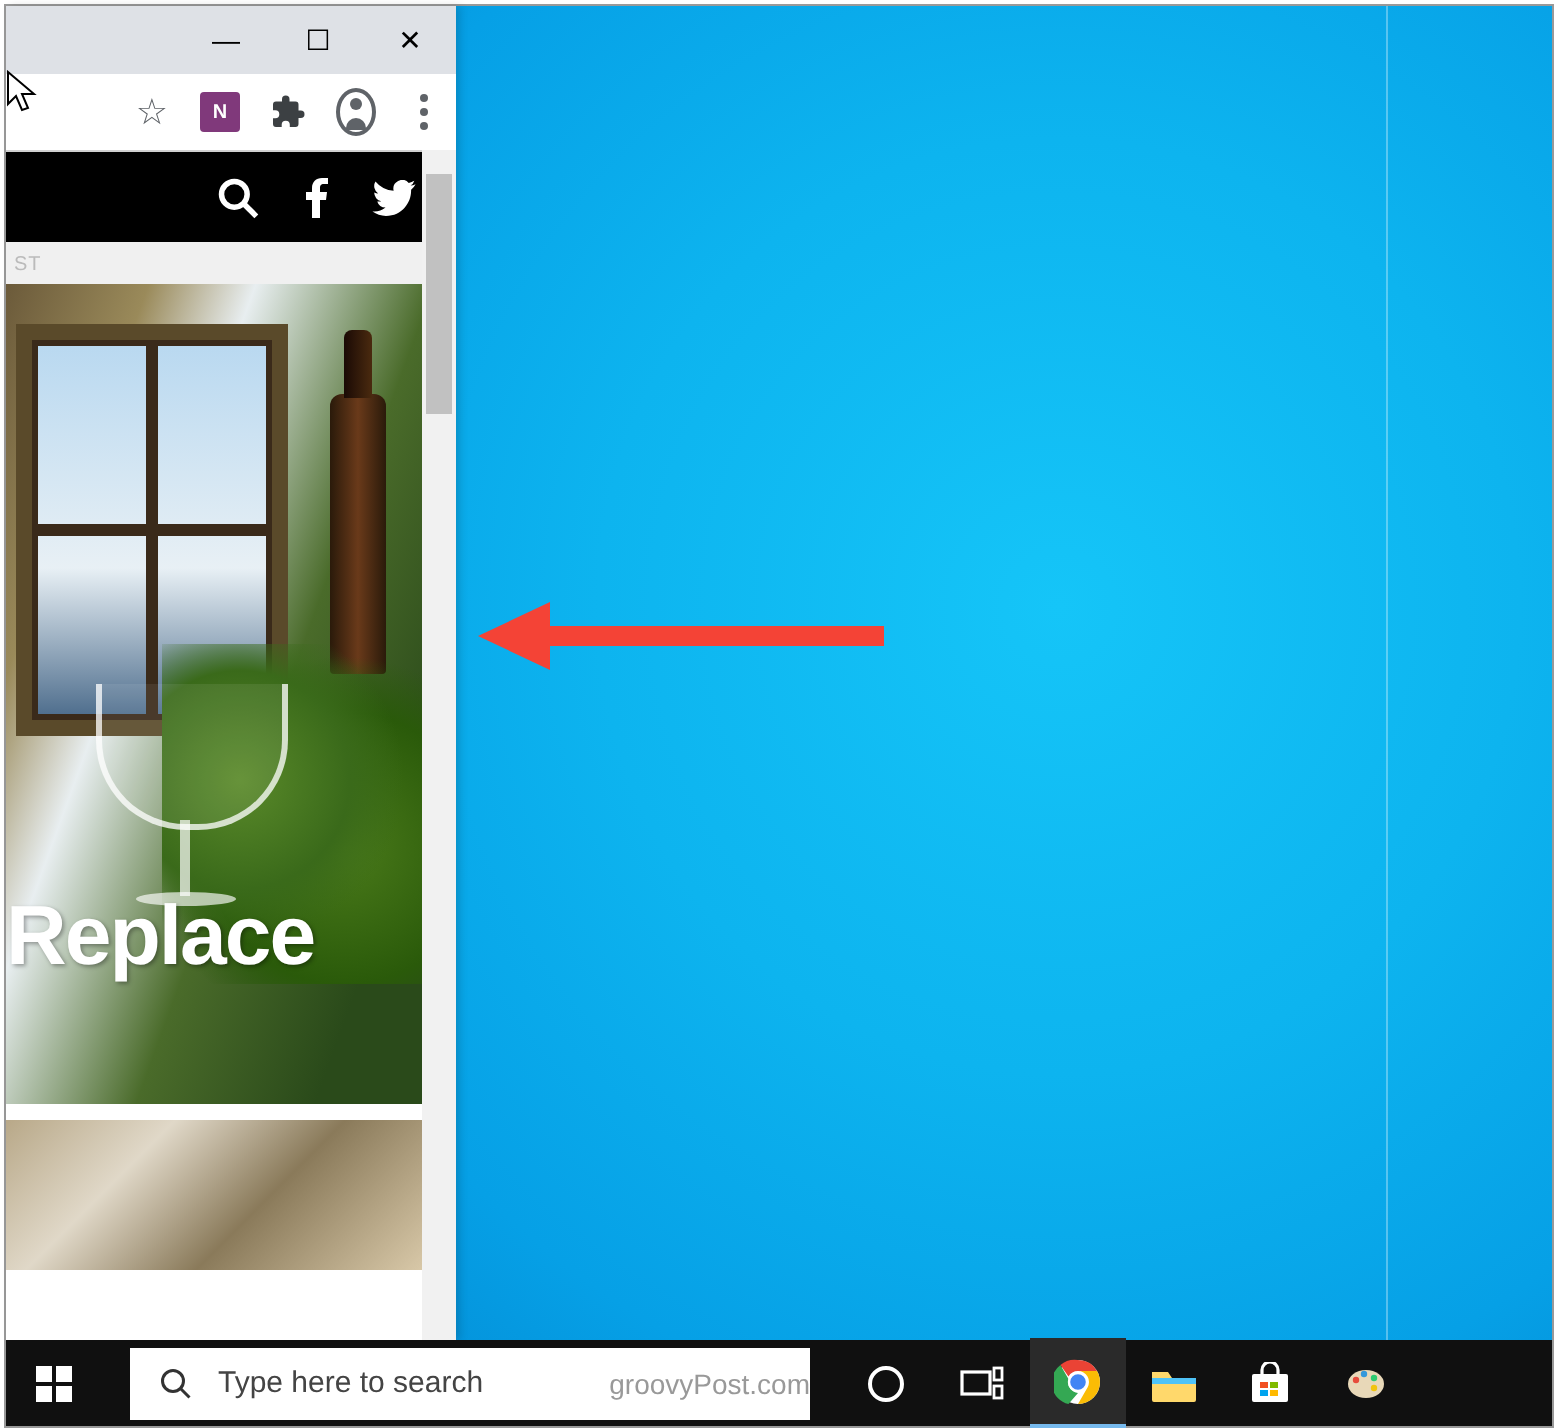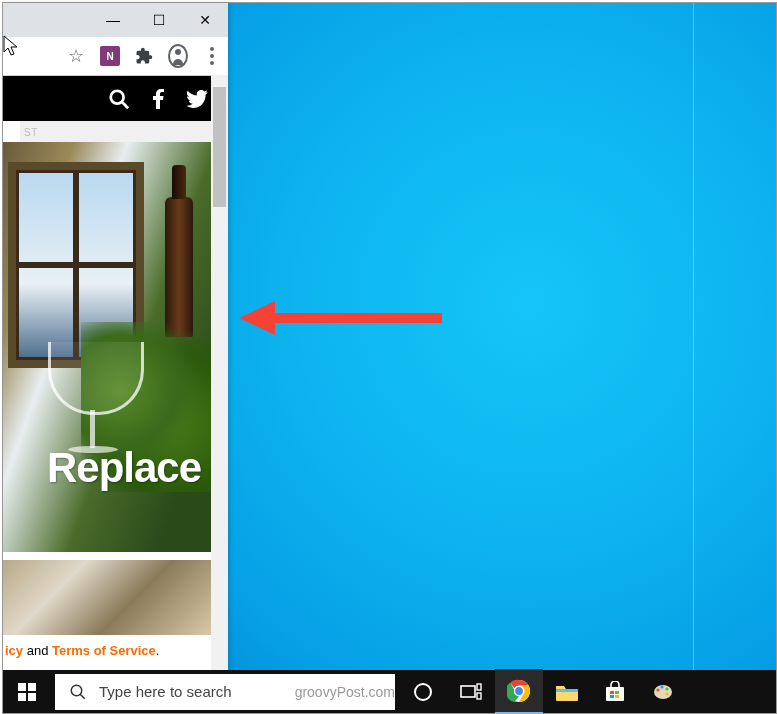--- a/index.html
+++ b/index.html
@@ -11,49 +11,49 @@
   .tb-icon{width:20px;height:20px;display:flex;align-items:center;justify-content:center;color:#5f6368;}
   .star{font-size:18px;color:#5f6368;}
   .onenote{width:20px;height:20px;background:#80397b;color:#fff;font-size:10px;font-weight:bold;display:flex;align-items:center;justify-content:center;border-radius:2px;}
   .puzzle{font-size:16px;}
   .avatar{width:20px;height:20px;border:2px solid #5f6368;border-radius:50%;position:relative;}
   .avatar::before{content:"";position:absolute;top:3px;left:5px;width:6px;height:6px;border-radius:50%;background:#5f6368;}
   .avatar::after{content:"";position:absolute;bottom:1px;left:3px;width:10px;height:6px;border-radius:6px 6px 0 0;background:#5f6368;}
   .menu3{display:flex;flex-direction:column;gap:3px;}
   .menu3 span{width:4px;height:4px;background:#5f6368;border-radius:50%;}
   .blackbar{height:45px;background:#000;display:flex;justify-content:flex-end;align-items:center;gap:22px;padding-right:20px;color:#fff;}
-  .greybar{height:22px;background:#f0f0f0;color:#bbb;font-size:10px;display:flex;align-items:center;padding-left:4px;letter-spacing:.5px;margin-left:17px;}
+  .greybar{height:22px;background:#f0f0f0;color:#bbb;font-size:10px;display:flex;align-items:center;padding-left:4px;letter-spacing:.5px;}
   .scrollbar-v{position:absolute;right:0;top:72px;bottom:0;width:17px;background:#f1f1f1;}
   .scrollbar-v .thumb{position:absolute;top:12px;left:2px;right:2px;height:120px;background:#c1c1c1;}
   .cursor{position:absolute;left:0;top:32px;z-index:50;}
   .content{position:absolute;left:0;right:17px;top:139px;bottom:0;overflow:hidden;}
   .hero{position:relative;width:100%;height:410px;background:linear-gradient(110deg,#6b5a3a 0%,#9a8a5a 20%,#e8eef0 35%,#4a6b2a 60%,#2a4a1a 85%);}
   .window-pane{position:absolute;left:5px;top:20px;width:120px;height:190px;background:linear-gradient(180deg,#b8d8f0 0%,#e8f0f5 60%,#4a6a8a 100%);border:8px solid #5a4a2a;box-shadow:inset 0 0 0 3px #3a2a1a;}
   .window-pane::before{content:"";position:absolute;left:50%;top:0;bottom:0;width:6px;background:#3a2a1a;transform:translateX(-50%);}
   .window-pane::after{content:"";position:absolute;top:50%;left:0;right:0;height:6px;background:#3a2a1a;transform:translateY(-50%);}
   .bottle{position:absolute;right:18px;top:55px;width:28px;height:140px;background:linear-gradient(90deg,#2a1a0a,#6a3a1a,#2a1a0a);border-radius:6px 6px 2px 2px;}
   .bottle::before{content:"";position:absolute;top:-32px;left:7px;width:14px;height:34px;background:linear-gradient(90deg,#1a0a05,#4a2a0f);border-radius:4px 4px 0 0;}
   .glass{position:absolute;left:45px;top:200px;width:90px;height:120px;}
   .bowl{position:absolute;top:0;left:0;width:90px;height:70px;border:3px solid rgba(255,255,255,.75);border-top:none;border-radius:0 0 45px 45px;background:rgba(255,255,255,.08);}
   .stem{position:absolute;top:68px;left:42px;width:5px;height:38px;background:rgba(255,255,255,.7);}
   .base{position:absolute;top:104px;left:20px;width:50px;height:7px;background:rgba(255,255,255,.65);border-radius:50%;}
   .plants{position:absolute;right:0;bottom:60px;width:130px;height:170px;background:radial-gradient(circle at 30% 40%,#5a8a2a 0%,#3a6a1a 40%,transparent 60%),radial-gradient(circle at 70% 60%,#4a7a1a 0%,#2a5a0a 50%,transparent 70%);}
-  .headline{position:absolute;left:0;bottom:60px;color:#fff;font-weight:900;font-size:42px;letter-spacing:-1px;text-shadow:1px 1px 2px rgba(0,0,0,.35);padding-left:44px;}
+  .headline{position:absolute;left:0;bottom:60px;color:#fff;font-weight:900;font-size:42px;letter-spacing:-1px;text-shadow:1px 1px 2px rgba(0,0,0,.35);}
   .thumbs{display:flex;height:75px;margin-top:8px;}
   .thumb-img{flex:1;background:linear-gradient(135deg,#b8a888 0%,#e0d8c8 30%,#8a7a5a 60%,#d8c8a8 100%);}
   .legal{padding:8px 2px;font-size:13px;color:#000;}
   .legal .orange{color:#ff6a00;font-weight:600;}
   .desktop{position:absolute;left:225px;right:0;top:0;height:667px;background:radial-gradient(ellipse 120% 100% at 55% 45%, #15c5f8 0%, #0db4ef 35%, #06a0e6 62%, #0286d0 85%, #016fba 100%);}
   .desk-line{position:absolute;top:0;bottom:0;width:0;border-left:1px solid rgba(255,255,255,.32);}
   
   .taskbar{position:absolute;left:0;right:0;bottom:0;height:43px;background:#101010;display:flex;align-items:center;color:#fff;}
   .start{width:48px;height:43px;display:flex;align-items:center;justify-content:center;}
   .winlogo{width:18px;height:18px;display:grid;grid-template-columns:1fr 1fr;grid-template-rows:1fr 1fr;gap:2px;}
   .winlogo span{background:#fff;}
-  .search{width:340px;height:36px;margin:0 4px;background:#fff;display:flex;align-items:center;color:#555;font-size:15px;}
+  .search{width:340px;height:36px;margin:0 14px;background:#fff;display:flex;align-items:center;color:#555;font-size:15px;}
   .search .mag{margin:0 12px 0 14px;color:#333;}
   .search .placeholder{flex:0 0 auto;color:#444;}
   .search .wm{flex:1;text-align:right;color:#999;font-size:14px;}
   .tb-item{width:48px;height:43px;display:flex;align-items:center;justify-content:center;}
   .tb-item.active{background:#2a2a2a;border-bottom:2px solid #76b9ed;}
   svg{display:block;}
   .arrow{position:absolute;left:234px;top:290px;z-index:40;}
 </style>
 </head>
 <body>
@@ -138,23 +138,20 @@
         <div class="glass">
           <div class="bowl"></div>
             <div class="stem"></div>
             <div class="base"></div>
         </div>
         <div class="headline">Replace</div>
       </div>
       <div class="thumbs">
         <div class="thumb-img"></div>
       </div>
-      <div class="legal">
-        <span class="orange">icy</span><span> and </span><span class="orange">Terms of Service</span><span>.</span>
-      </div>
     </div>
   </div>
 
   <div class="taskbar">
     <div class="start">
       <div class="winlogo">
           <span></span>
           <span></span>
           <span></span>
           <span></span>

